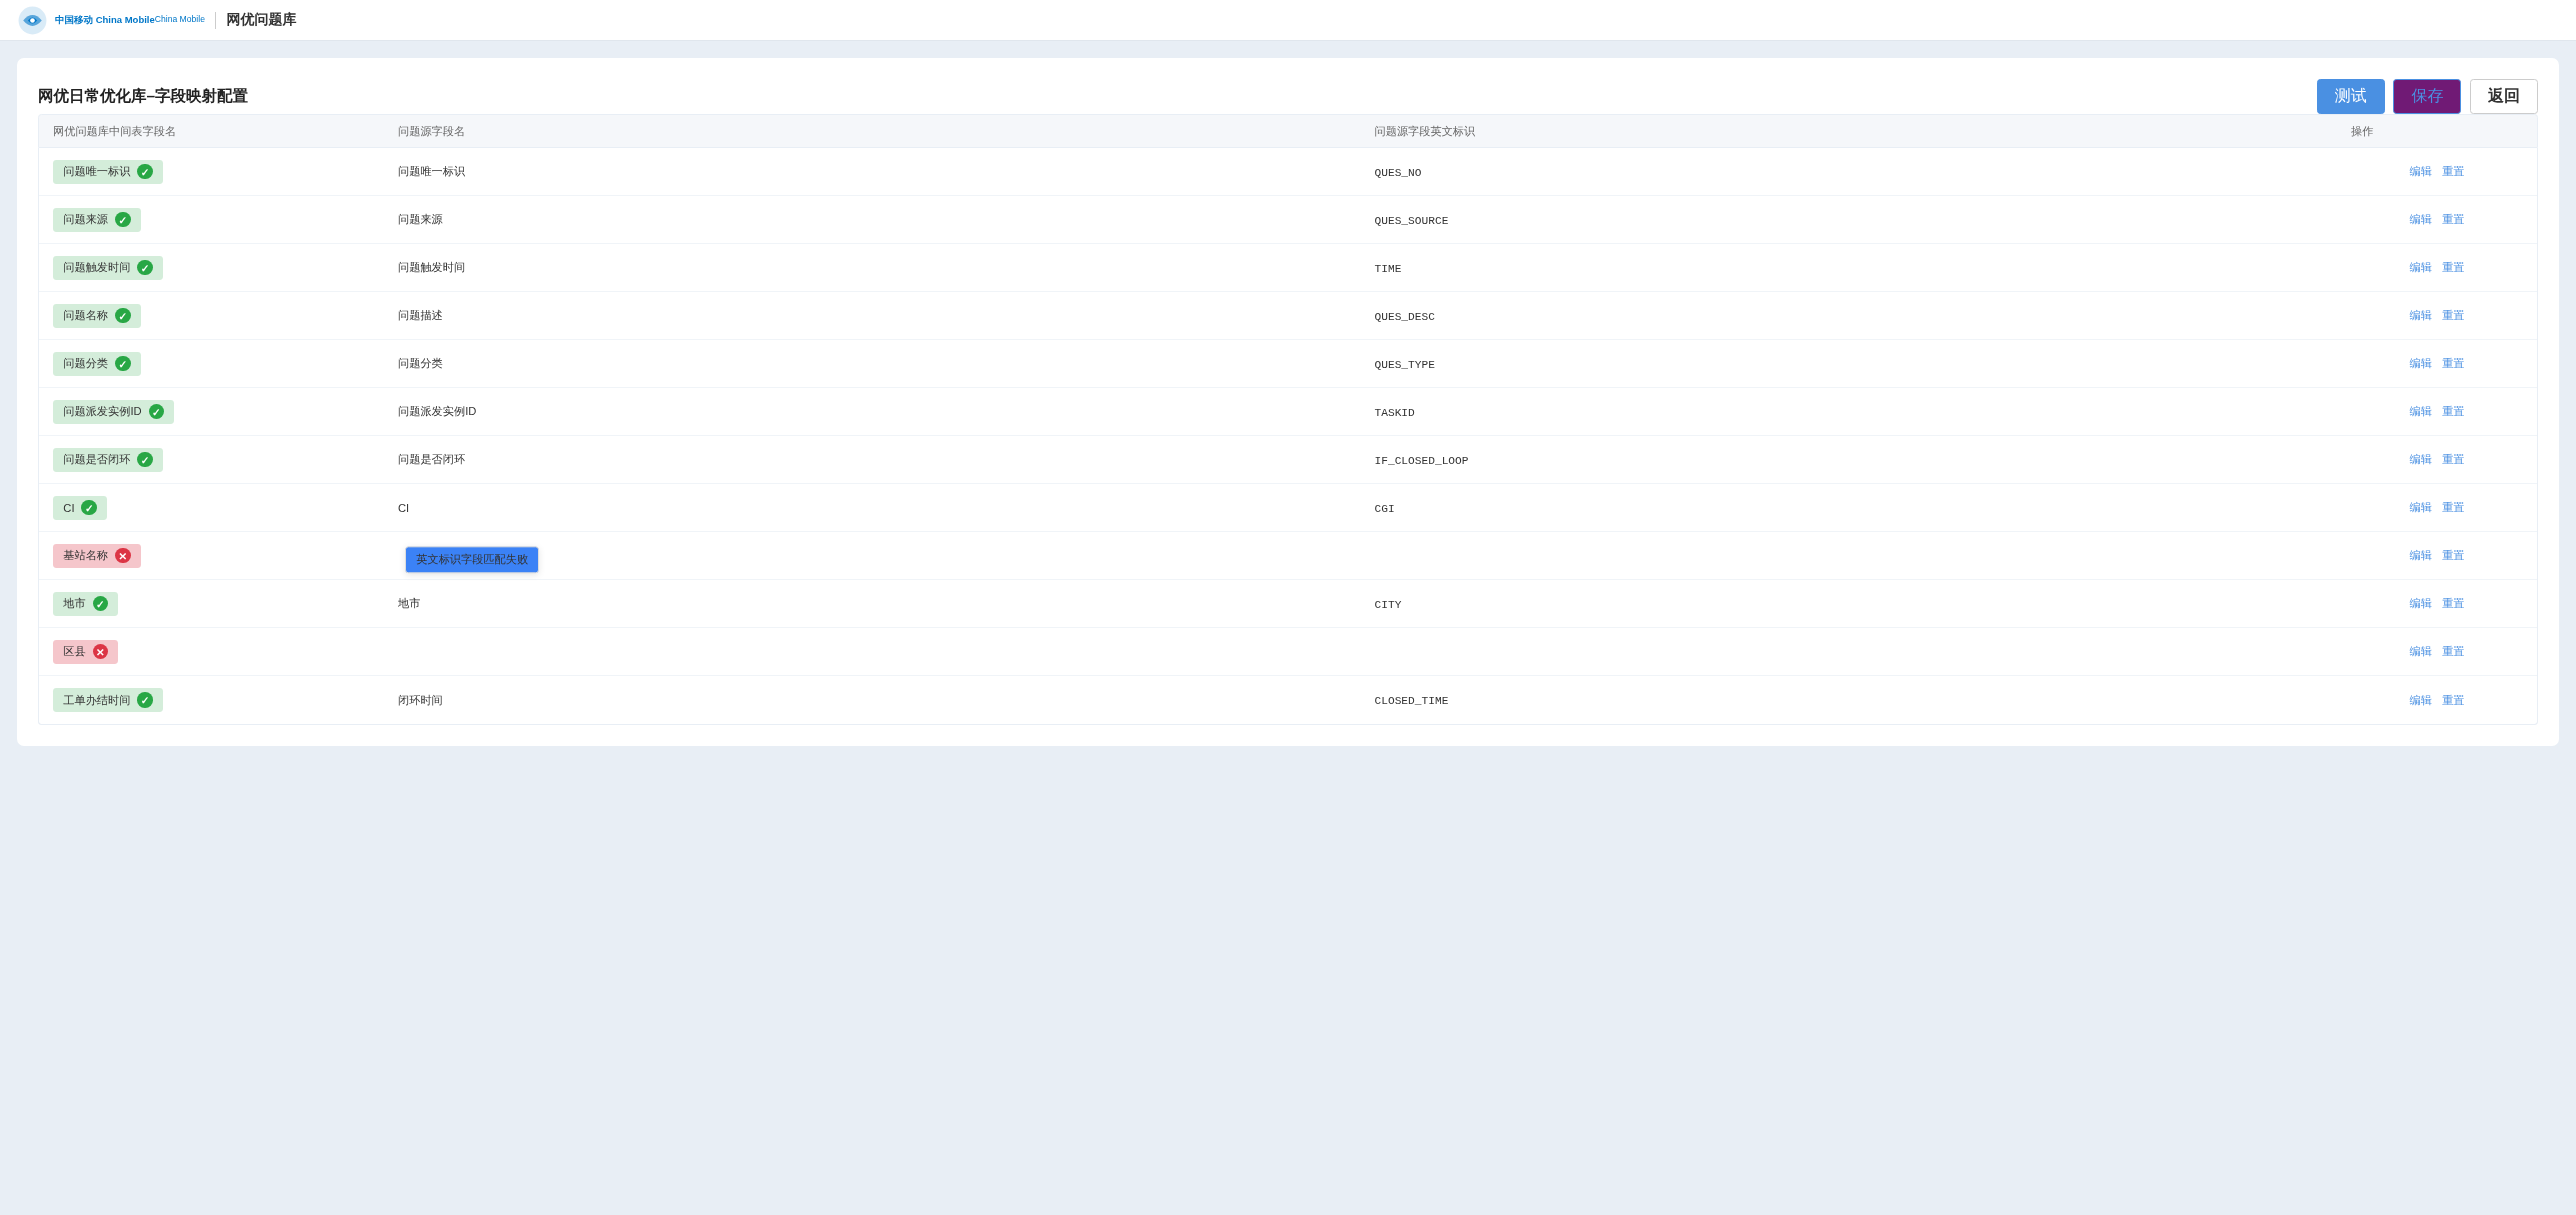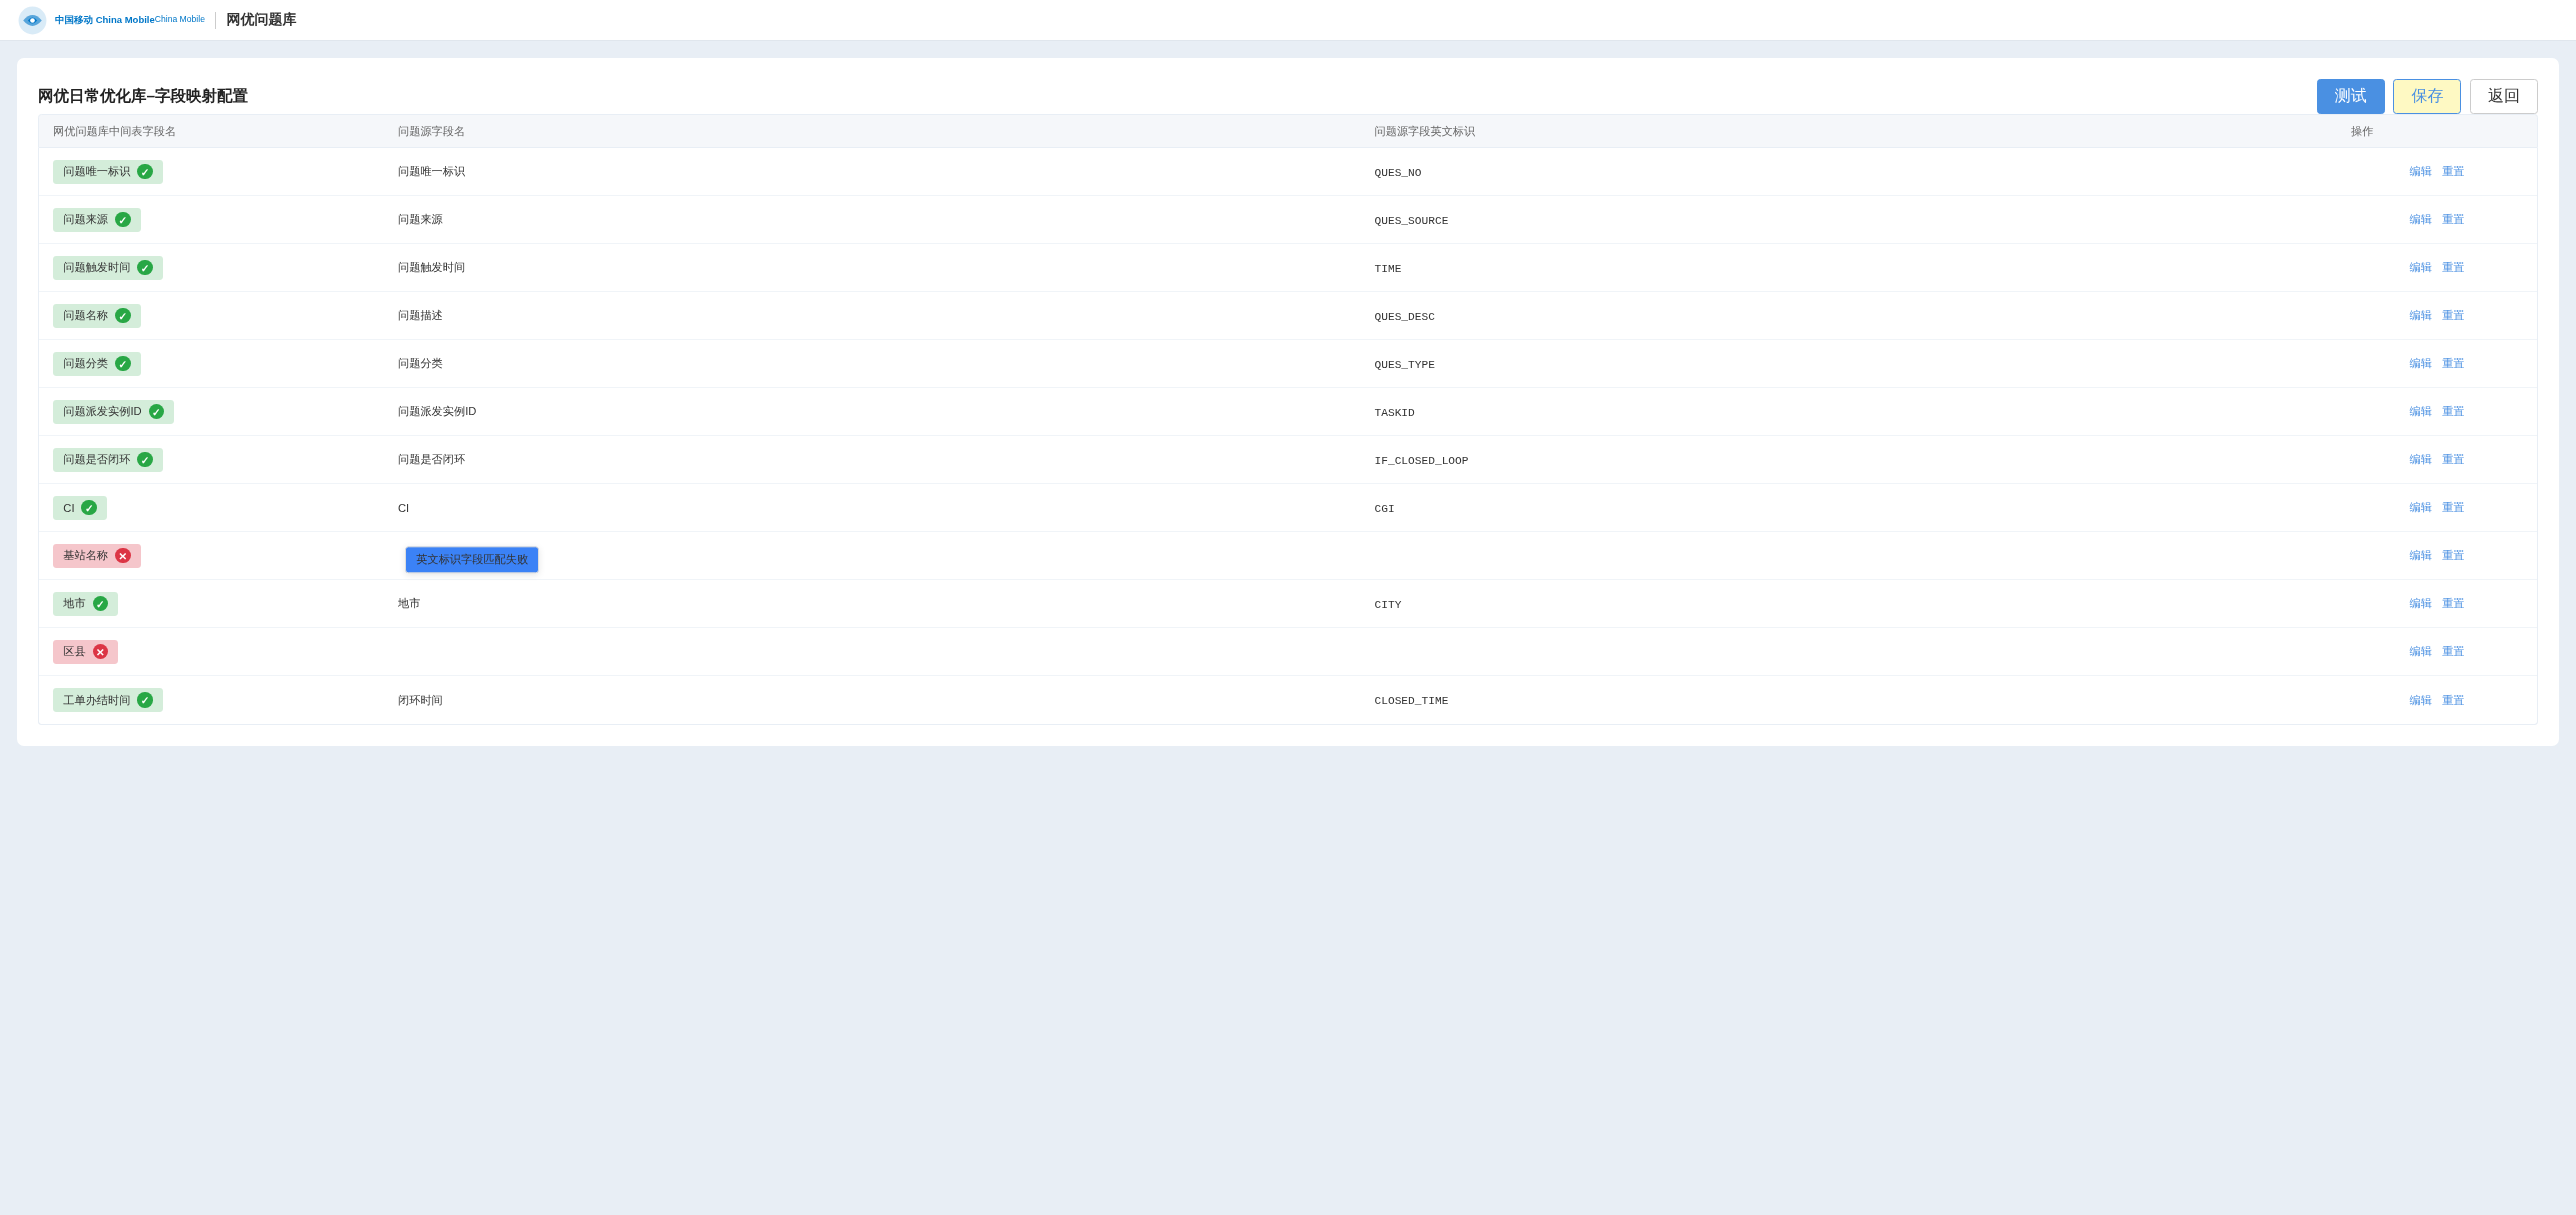--- a/index.html
+++ b/index.html
@@ -65,28 +65,29 @@
       font-size: 16px;
       cursor: pointer;
       border: 0.9px solid transparent;
     }
     .btn-primary {
       background: #4a90e2;
       color: white;
       border-color: #4a90e2;
     }
     .btn-save {
-      background: #fef9c3;
+      background: #701a75;
       color: #4a90e2;
       border-color: #4a90e2;
     }
     .btn-back {
       background: white;
       color: #333;
       border-color: #ccc;
+      font-weight: bold;
     }
     .table-container {
       width: 100%;
     }
     .table-header {
       display: grid;
       grid-template-columns: 345px 1fr 1fr 172px;
       padding: 8.6px 14px;
       background: #f5f7fa;
       border: 0.9px solid #e8eef5;

